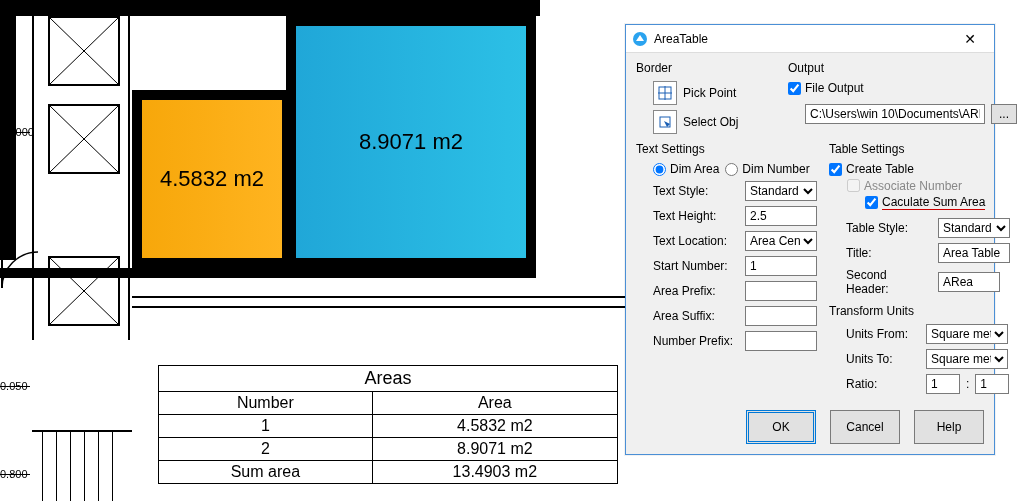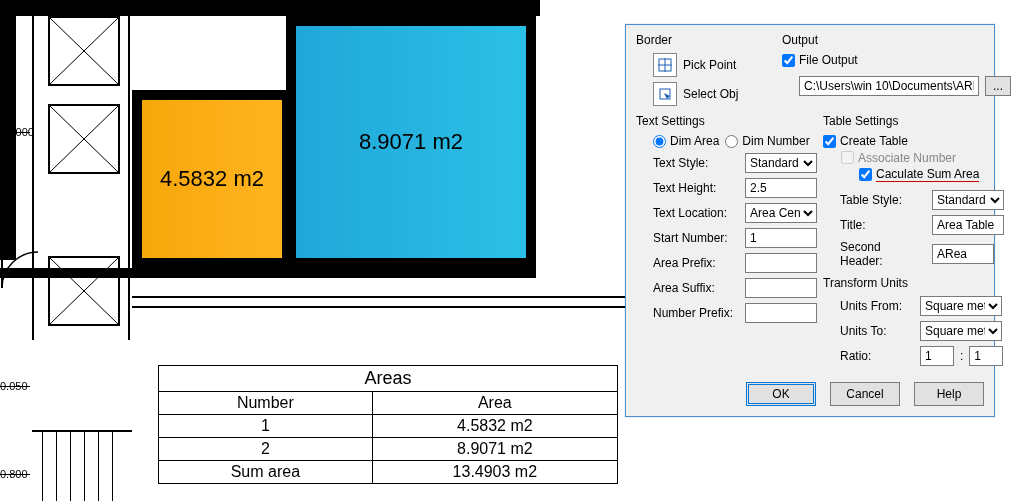--- a/index.html
+++ b/index.html
@@ -36,24 +36,24 @@
   .row label.lbl { width:86px; }
   .icon-btn { width:24px; height:24px; border:1px solid #888; background:#fff; display:inline-flex;align-items:center;justify-content:center; }
   .checkbox { display:inline-flex; align-items:center; gap:4px; }
   .checkbox input { width:13px;height:13px; }
   .radio { display:inline-flex; align-items:center; gap:4px; }
   input[type=text].field { border:1px solid #7a7a7a; background:#fff; height:20px; padding:0 4px; font-size:12px; width:72px; }
   input[type=text].wide  { width:180px; }
   input[type=text].mid   { width:62px; }
   select.field { border:1px solid #7a7a7a; background:#fff; height:20px; font-size:12px; width:72px;}
   select.wide2 { width:82px; }
-  .cols { display:flex; gap:6px; }
+  .cols { display:flex; gap:12px; }
   .col { flex:1; }
   .btnbar { display:flex; gap:14px; justify-content:flex-end; padding:4px 10px 10px; }
-  button.dlg-btn { width:70px; height:24px; border:1px solid #7a7a7a; background:#e1e1e1; font-size:12px; }
+  button.dlg-btn { width:70px; height:34px; border:1px solid #7a7a7a; background:#e1e1e1; font-size:12px; }
   button.dlg-btn.primary { border:1px solid #0078d7; outline:1px solid #0078d7; outline-offset:-3px;}
   .browse { width:26px;height:20px;border:1px solid #7a7a7a;background:#e1e1e1;font-size:12px;display:inline-flex;align-items:center;justify-content:center;}
   .underline-red { border-bottom:1px solid #c00; display:inline; }
   .table-title-field { width:66px; }
 </style>
 </head>
 <body>
 
 <div class="canvas">
 
@@ -136,20 +136,28 @@
       </tr>
       <tr>
         <td>Sum area</td>
         <td>13.4903 m2</td>
       </tr>
     </tbody>
       </table>
   </div>
 
   <div class="dialog">
+    <div class="titlebar">
+      <svg class="logo" viewBox="0 0 16 16">
+          <circle cx="8" cy="8" r="7" fill="#2aa3ef"></circle>
+          <path d="M4 10 L8 4 L12 10 Z" fill="#fff"></path>
+        </svg>
+      <span>AreaTable</span>
+      <div class="close">✕</div>
+    </div>
     <div class="dlg-body">
       <div class="cols">
         <div class="col" style="flex:0 0 140px">
           <div class="group">
             <div class="group-title">Border</div>
             <div class="row">
               <div class="icon-btn">
                 <svg width="14" height="14">
                     <rect x="1" y="1" width="12" height="12" fill="none" stroke="#1a5fb4"></rect>
                     <line x1="7" y1="0" x2="7" y2="14" stroke="#1a5fb4"></line>

